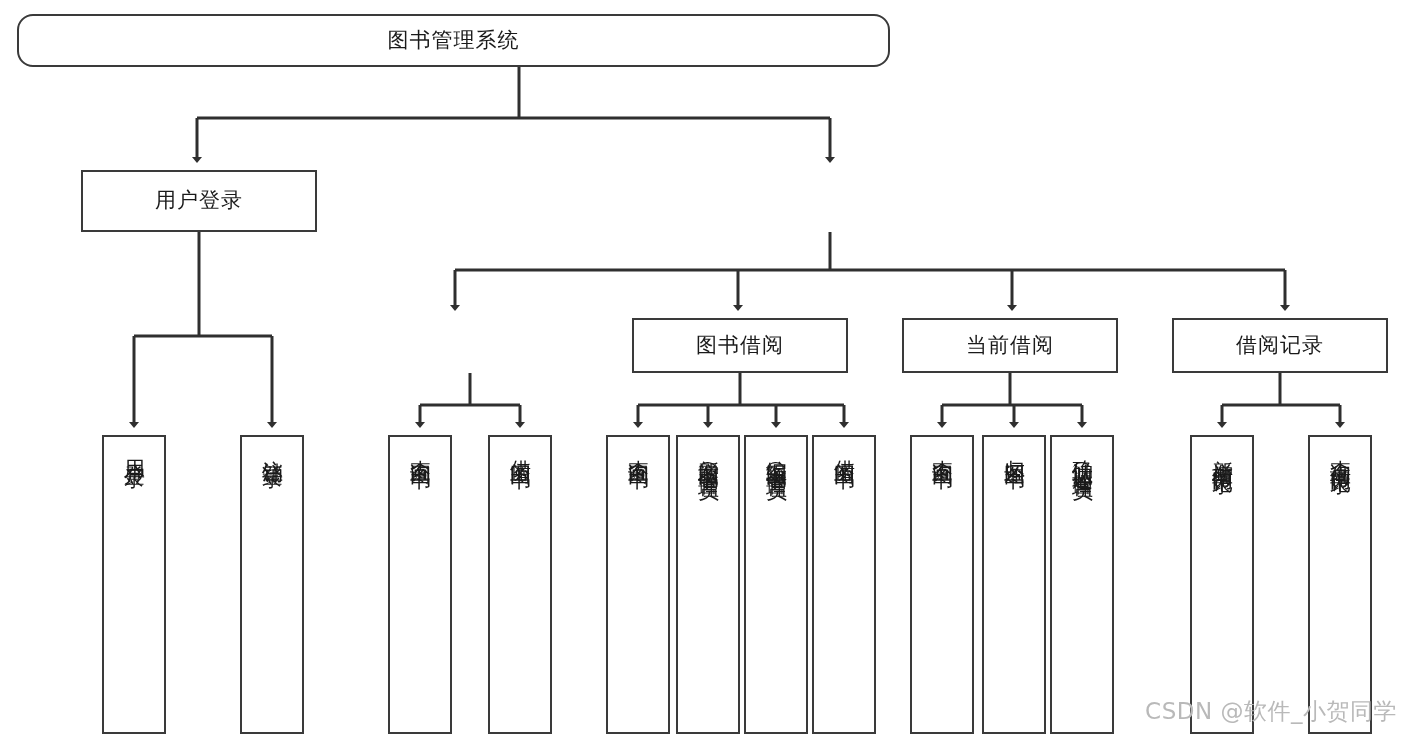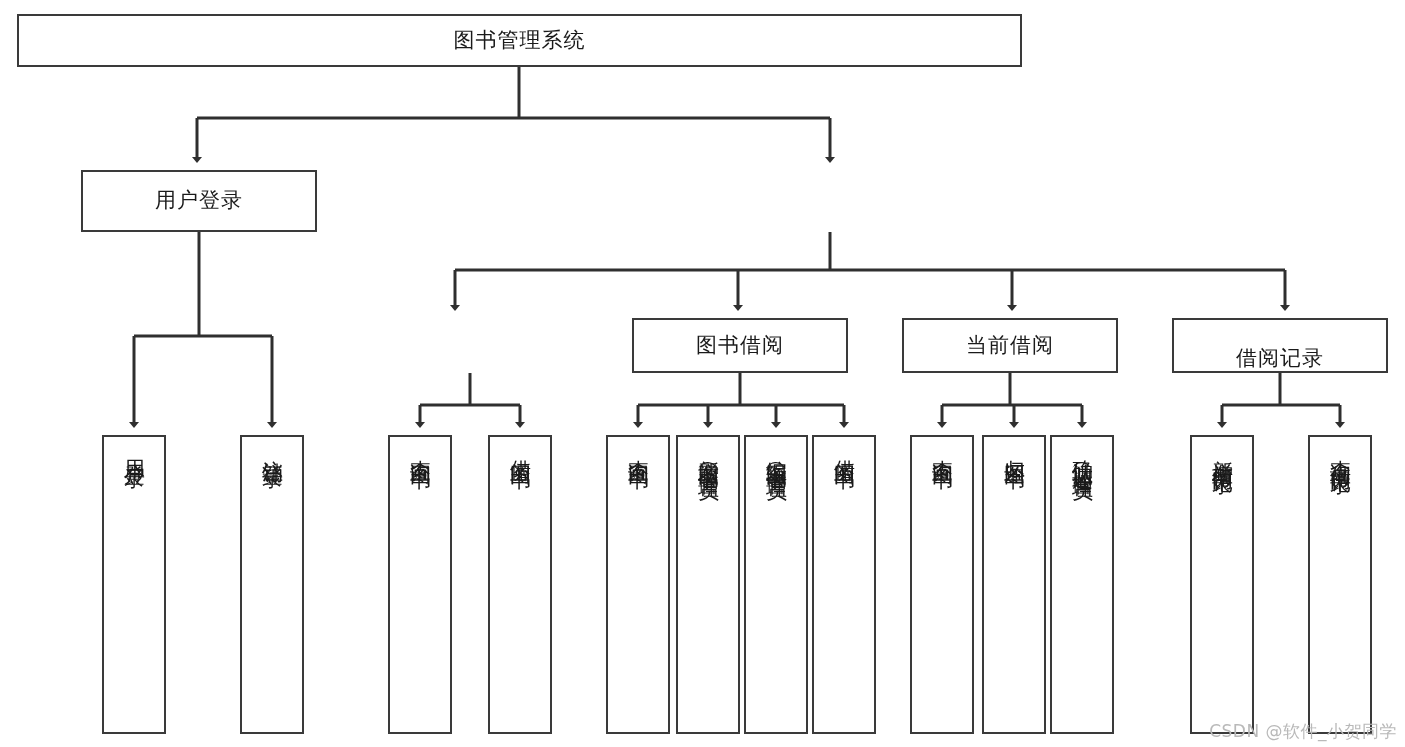--- a/index.html
+++ b/index.html
@@ -50,22 +50,22 @@
     writing-mode: vertical-rl;
     text-orientation: upright;
     font-size: 21px;
     line-height: 1.28;
     letter-spacing: 3px;
     white-space: nowrap;
   }
   .watermark {
     position: absolute;
     right: 8px;
-    bottom: 4px;
-    font-size: 17px;
+    bottom: 20px;
+    font-size: 23px;
     color: #b9b9b9;
     white-space: nowrap;
     letter-spacing: 0.5px;
   }
 </style>
 </head>
 <body>
 
 <div id="canvas">
 
@@ -112,35 +112,35 @@
       <path d="M1014,405 L1014,425" marker-end="url(#arrow)"></path>
       <path d="M1082,405 L1082,425" marker-end="url(#arrow)"></path>
 
       <path d="M1280,373 L1280,405"></path>
       <path d="M1222,405 L1340,405"></path>
       <path d="M1222,405 L1222,425" marker-end="url(#arrow)"></path>
       <path d="M1340,405 L1340,425" marker-end="url(#arrow)"></path>
     </g>
   </svg>
 
-  <div class="node node-h" style="left: 17px; top: 14px; width: 1005px; height: 53px;">
+  <div class="node node-h" style="left: 17px; top: 14px; width: 873px; height: 53px; border-radius: 16px;">
     <span class="label">图书管理系统</span>
   </div>
 
   <div class="node node-h" style="left: 81px; top: 170px; width: 236px; height: 62px;">
     <span class="label">用户登录</span>
   </div>
 
   <div class="node node-h" style="left: 632px; top: 318px; width: 216px; height: 55px; text-align: right;">
     <span class="label">图书借阅</span>
   </div>
   <div class="node node-h" style="left: 902px; top: 318px; width: 216px; height: 55px;">
     <span class="label">当前借阅</span>
   </div>
-  <div class="node node-h" style="left: 1172px; top: 318px; width: 216px; height: 55px; align-items: flex-end;">
+  <div class="node node-h" style="left: 1172px; top: 318px; width: 216px; height: 55px;">
     <span class="label">借阅记录</span>
   </div>
 
   <div class="node node-v" style="left: 102px; top: 435px; width: 64px; height: 299px;">
     <span class="label">用户登录</span>
   </div>
   <div class="node node-v" style="left: 240px; top: 435px; width: 64px; height: 299px;">
     <span class="label">注销登录</span>
   </div>
   <div class="node node-v" style="left: 388px; top: 435px; width: 64px; height: 299px;">

